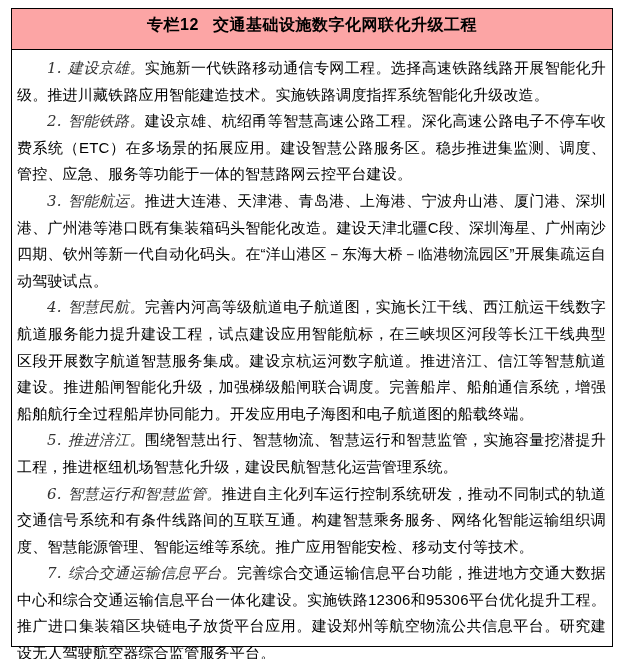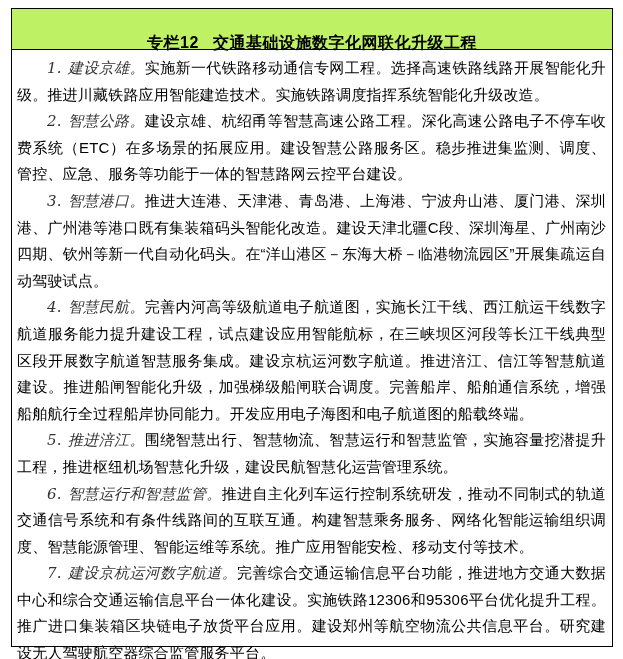--- a/index.html
+++ b/index.html
@@ -19,23 +19,23 @@
     position: absolute;
     left: 11px;
     top: 8px;
     width: 602px;
     box-sizing: border-box;
   }
   .title-box {
     box-sizing: border-box;
     border: 1px solid #000000;
     height: 42px;
-    padding-top: 24px;
+    padding-top: 6px;
     text-align: center;
-    background: #bef264;
+    background: #fca5a5;
   }
   .title-box .title-label,
   .title-box .title-text {
     font-size: 16px;
     font-weight: bold;
     color: #000000;
     letter-spacing: 0.5px;
   }
   .title-box .title-label {
     margin-right: 14px;
@@ -73,27 +73,27 @@
 <div class="panel">
 
   <div class="title-box">
     <span class="title-label">专栏12</span><span class="title-text">交通基础设施数字化网联化升级工程</span>
   </div>
 
   <div class="body-box">
 
     <p><span class="num">1.</span><span class="kai">建设京雄。</span><span>实施新一代铁路移动通信专网工程。选择高速铁路线路开展智能化升级。推进川藏铁路应用智能建造技术。实施铁路调度指挥系统智能化升级改造。</span></p>
 
-    <p><span class="num">2.</span><span class="kai">智慧公路。</span><span>建设京雄、杭绍甬等智慧高速公路工程。深化高速公路电子不停车收费系统（ETC）在多场景的拓展应用。建设智慧公路服务区。稳步推进集监测、调度、管控、应急、服务等功能于一体的智慧路网云控平台建设。</span></p>
+    <p><span class="num">2.</span><span class="kai">智能铁路。</span><span>建设京雄、杭绍甬等智慧高速公路工程。深化高速公路电子不停车收费系统（ETC）在多场景的拓展应用。建设智慧公路服务区。稳步推进集监测、调度、管控、应急、服务等功能于一体的智慧路网云控平台建设。</span></p>
 
-    <p><span class="num">3.</span><span class="kai">智慧港口。</span><span>推进大连港、天津港、青岛港、上海港、宁波舟山港、厦门港、深圳港、广州港等港口既有集装箱码头智能化改造。建设天津北疆C段、深圳海星、广州南沙四期、钦州等新一代自动化码头。在“洋山港区－东海大桥－临港物流园区”开展集疏运自动驾驶试点。</span></p>
+    <p><span class="num">3.</span><span class="kai">智能航运。</span><span>推进大连港、天津港、青岛港、上海港、宁波舟山港、厦门港、深圳港、广州港等港口既有集装箱码头智能化改造。建设天津北疆C段、深圳海星、广州南沙四期、钦州等新一代自动化码头。在“洋山港区－东海大桥－临港物流园区”开展集疏运自动驾驶试点。</span></p>
 
     <p><span class="num">4.</span><span class="kai">智慧民航。</span><span>完善内河高等级航道电子航道图，实施长江干线、西江航运干线数字航道服务能力提升建设工程，试点建设应用智能航标，在三峡坝区河段等长江干线典型区段开展数字航道智慧服务集成。建设京杭运河数字航道。推进涪江、信江等智慧航道建设。推进船闸智能化升级，加强梯级船闸联合调度。完善船岸、船舶通信系统，增强船舶航行全过程船岸协同能力。开发应用电子海图和电子航道图的船载终端。</span></p>
 
     <p><span class="num">5.</span><span class="kai">推进涪江。</span><span>围绕智慧出行、智慧物流、智慧运行和智慧监管，实施容量挖潜提升工程，推进枢纽机场智慧化升级，建设民航智慧化运营管理系统。</span></p>
 
     <p><span class="num">6.</span><span class="kai">智慧运行和智慧监管。</span><span>推进自主化列车运行控制系统研发，推动不同制式的轨道交通信号系统和有条件线路间的互联互通。构建智慧乘务服务、网络化智能运输组织调度、智慧能源管理、智能运维等系统。推广应用智能安检、移动支付等技术。</span></p>
 
-    <p><span class="num">7.</span><span class="kai">建设京杭运河数字航道。</span><span>完善综合交通运输信息平台功能，推进地方交通大数据中心和综合交通运输信息平台一体化建设。实施铁路12306和95306平台优化提升工程。推广进口集装箱区块链电子放货平台应用。建设郑州等航空物流公共信息平台。研究建设无人驾驶航空器综合监管服务平台。</span></p>
+    <p><span class="num">7.</span><span class="kai">综合交通运输信息平台。</span><span>完善综合交通运输信息平台功能，推进地方交通大数据中心和综合交通运输信息平台一体化建设。实施铁路12306和95306平台优化提升工程。推广进口集装箱区块链电子放货平台应用。建设郑州等航空物流公共信息平台。研究建设无人驾驶航空器综合监管服务平台。</span></p>
 
   </div>
 
 </div>
 
 </body></html>

